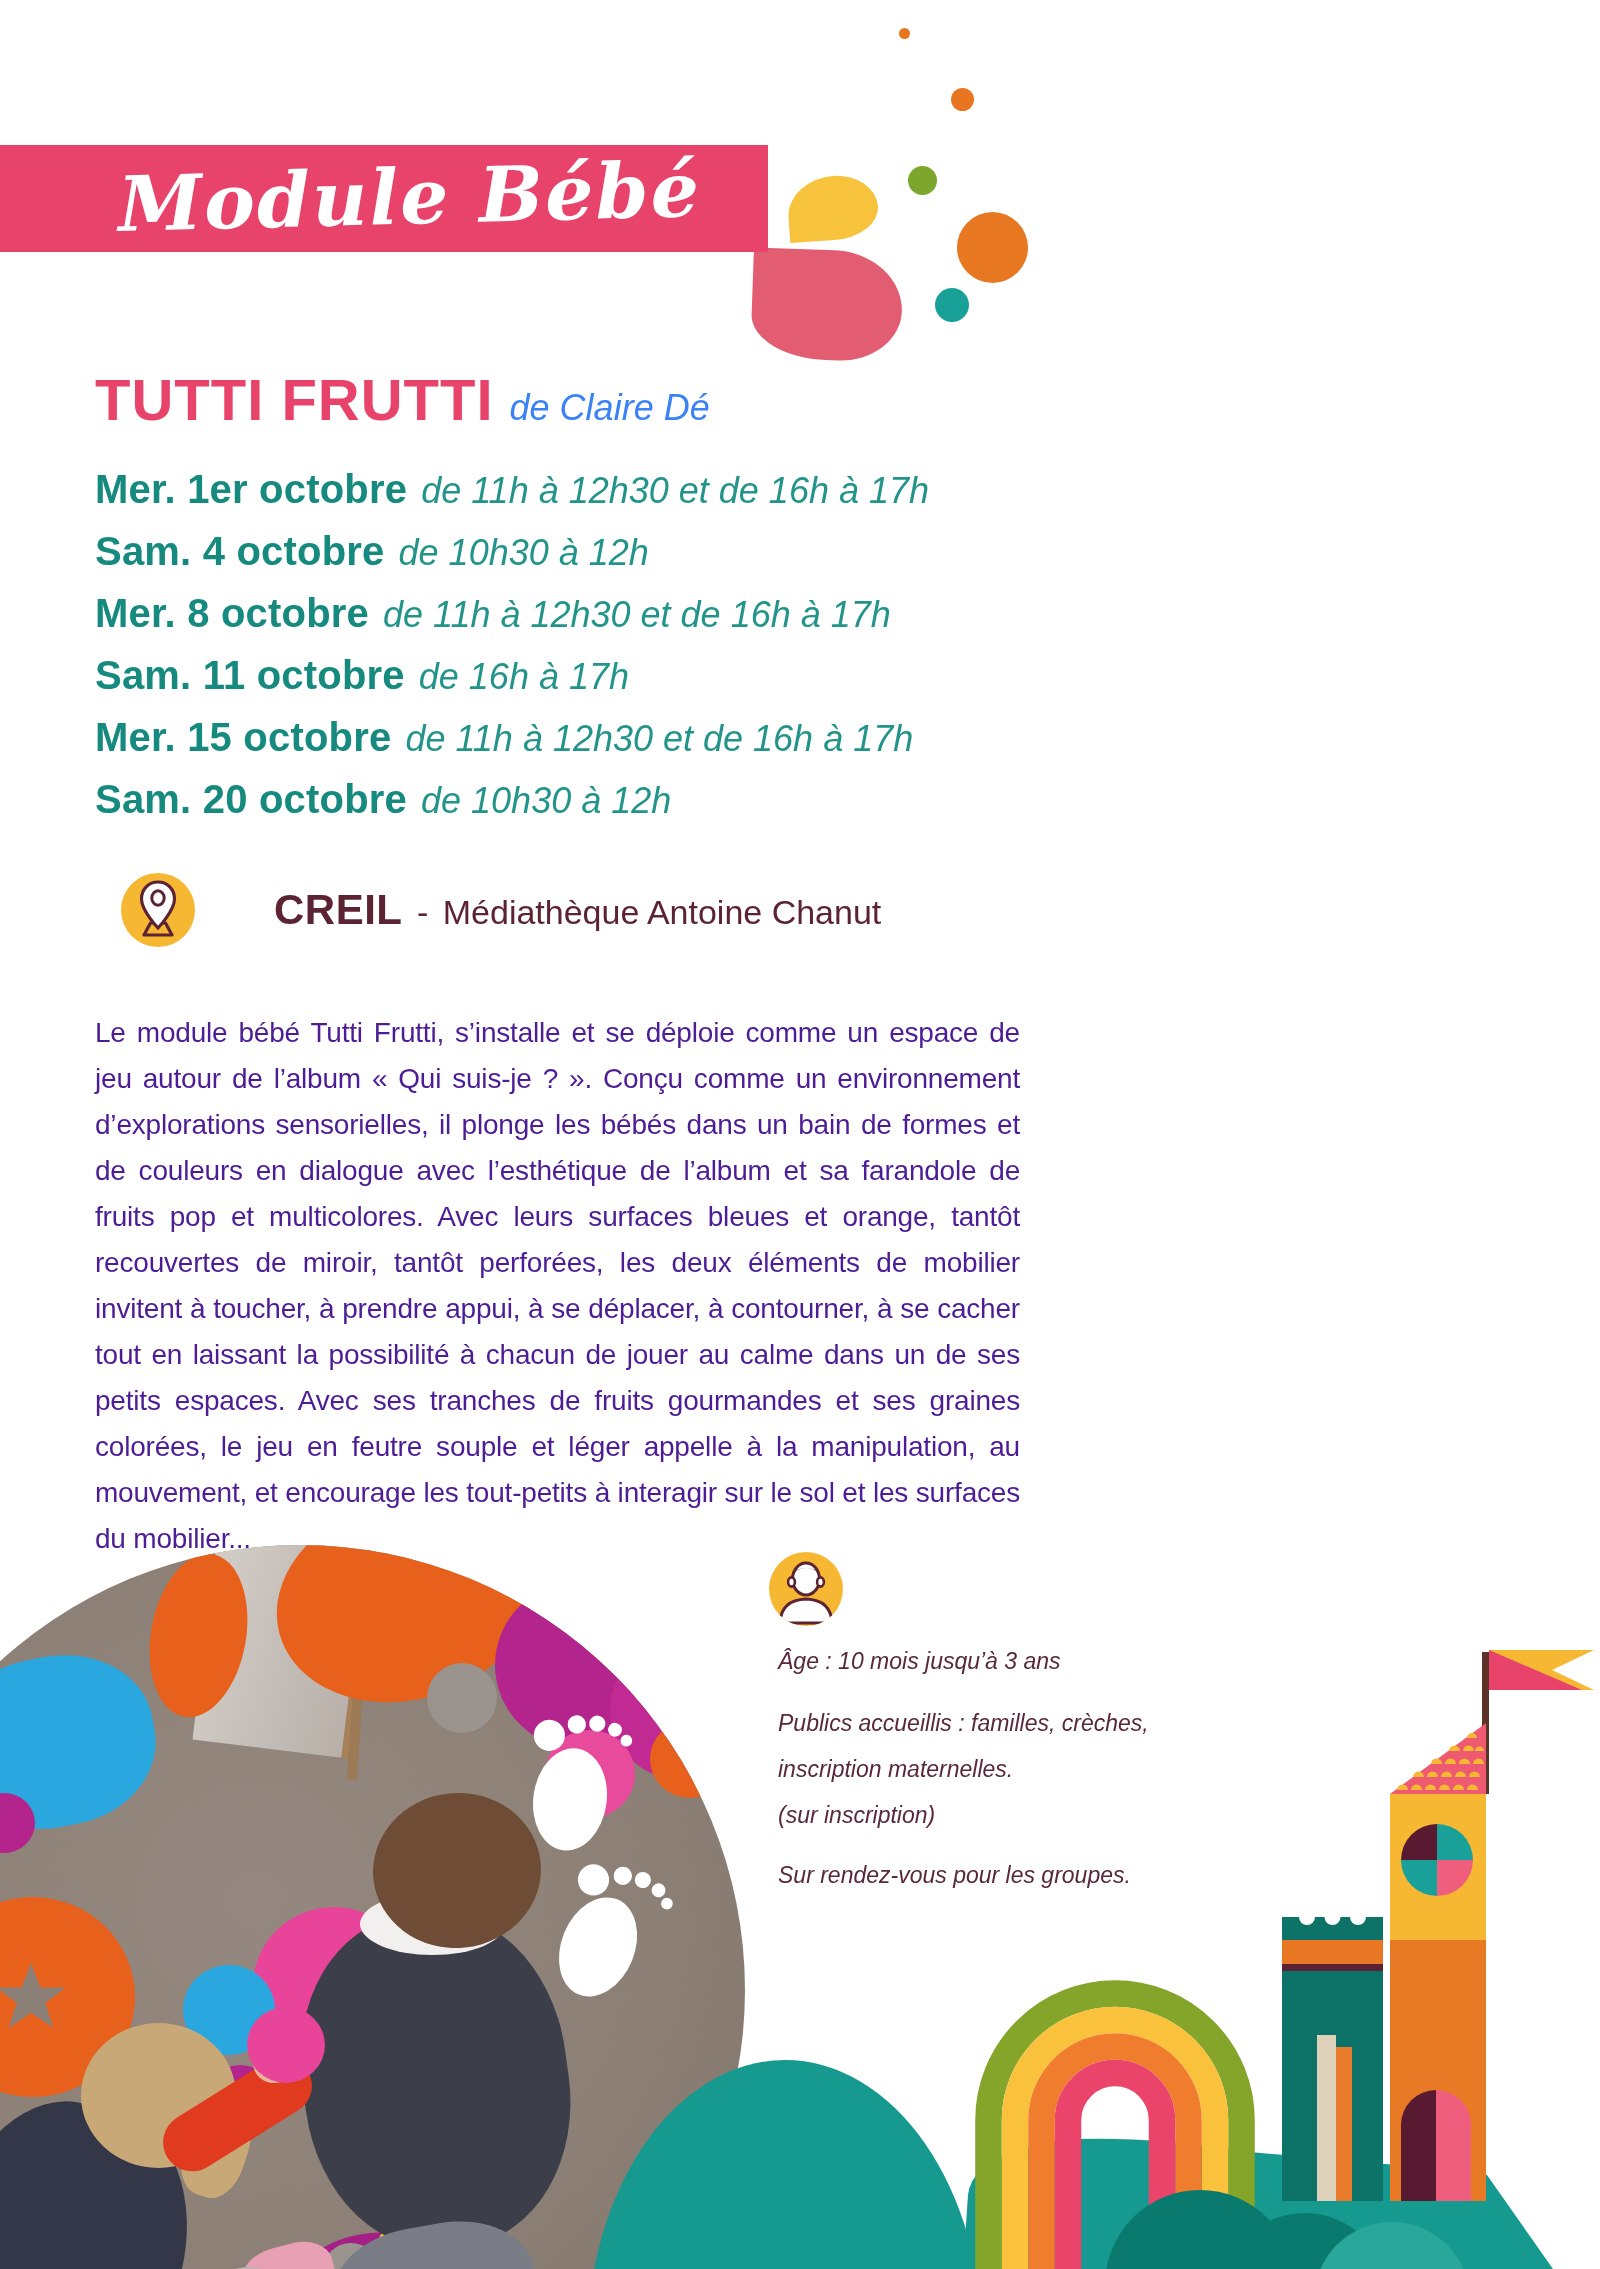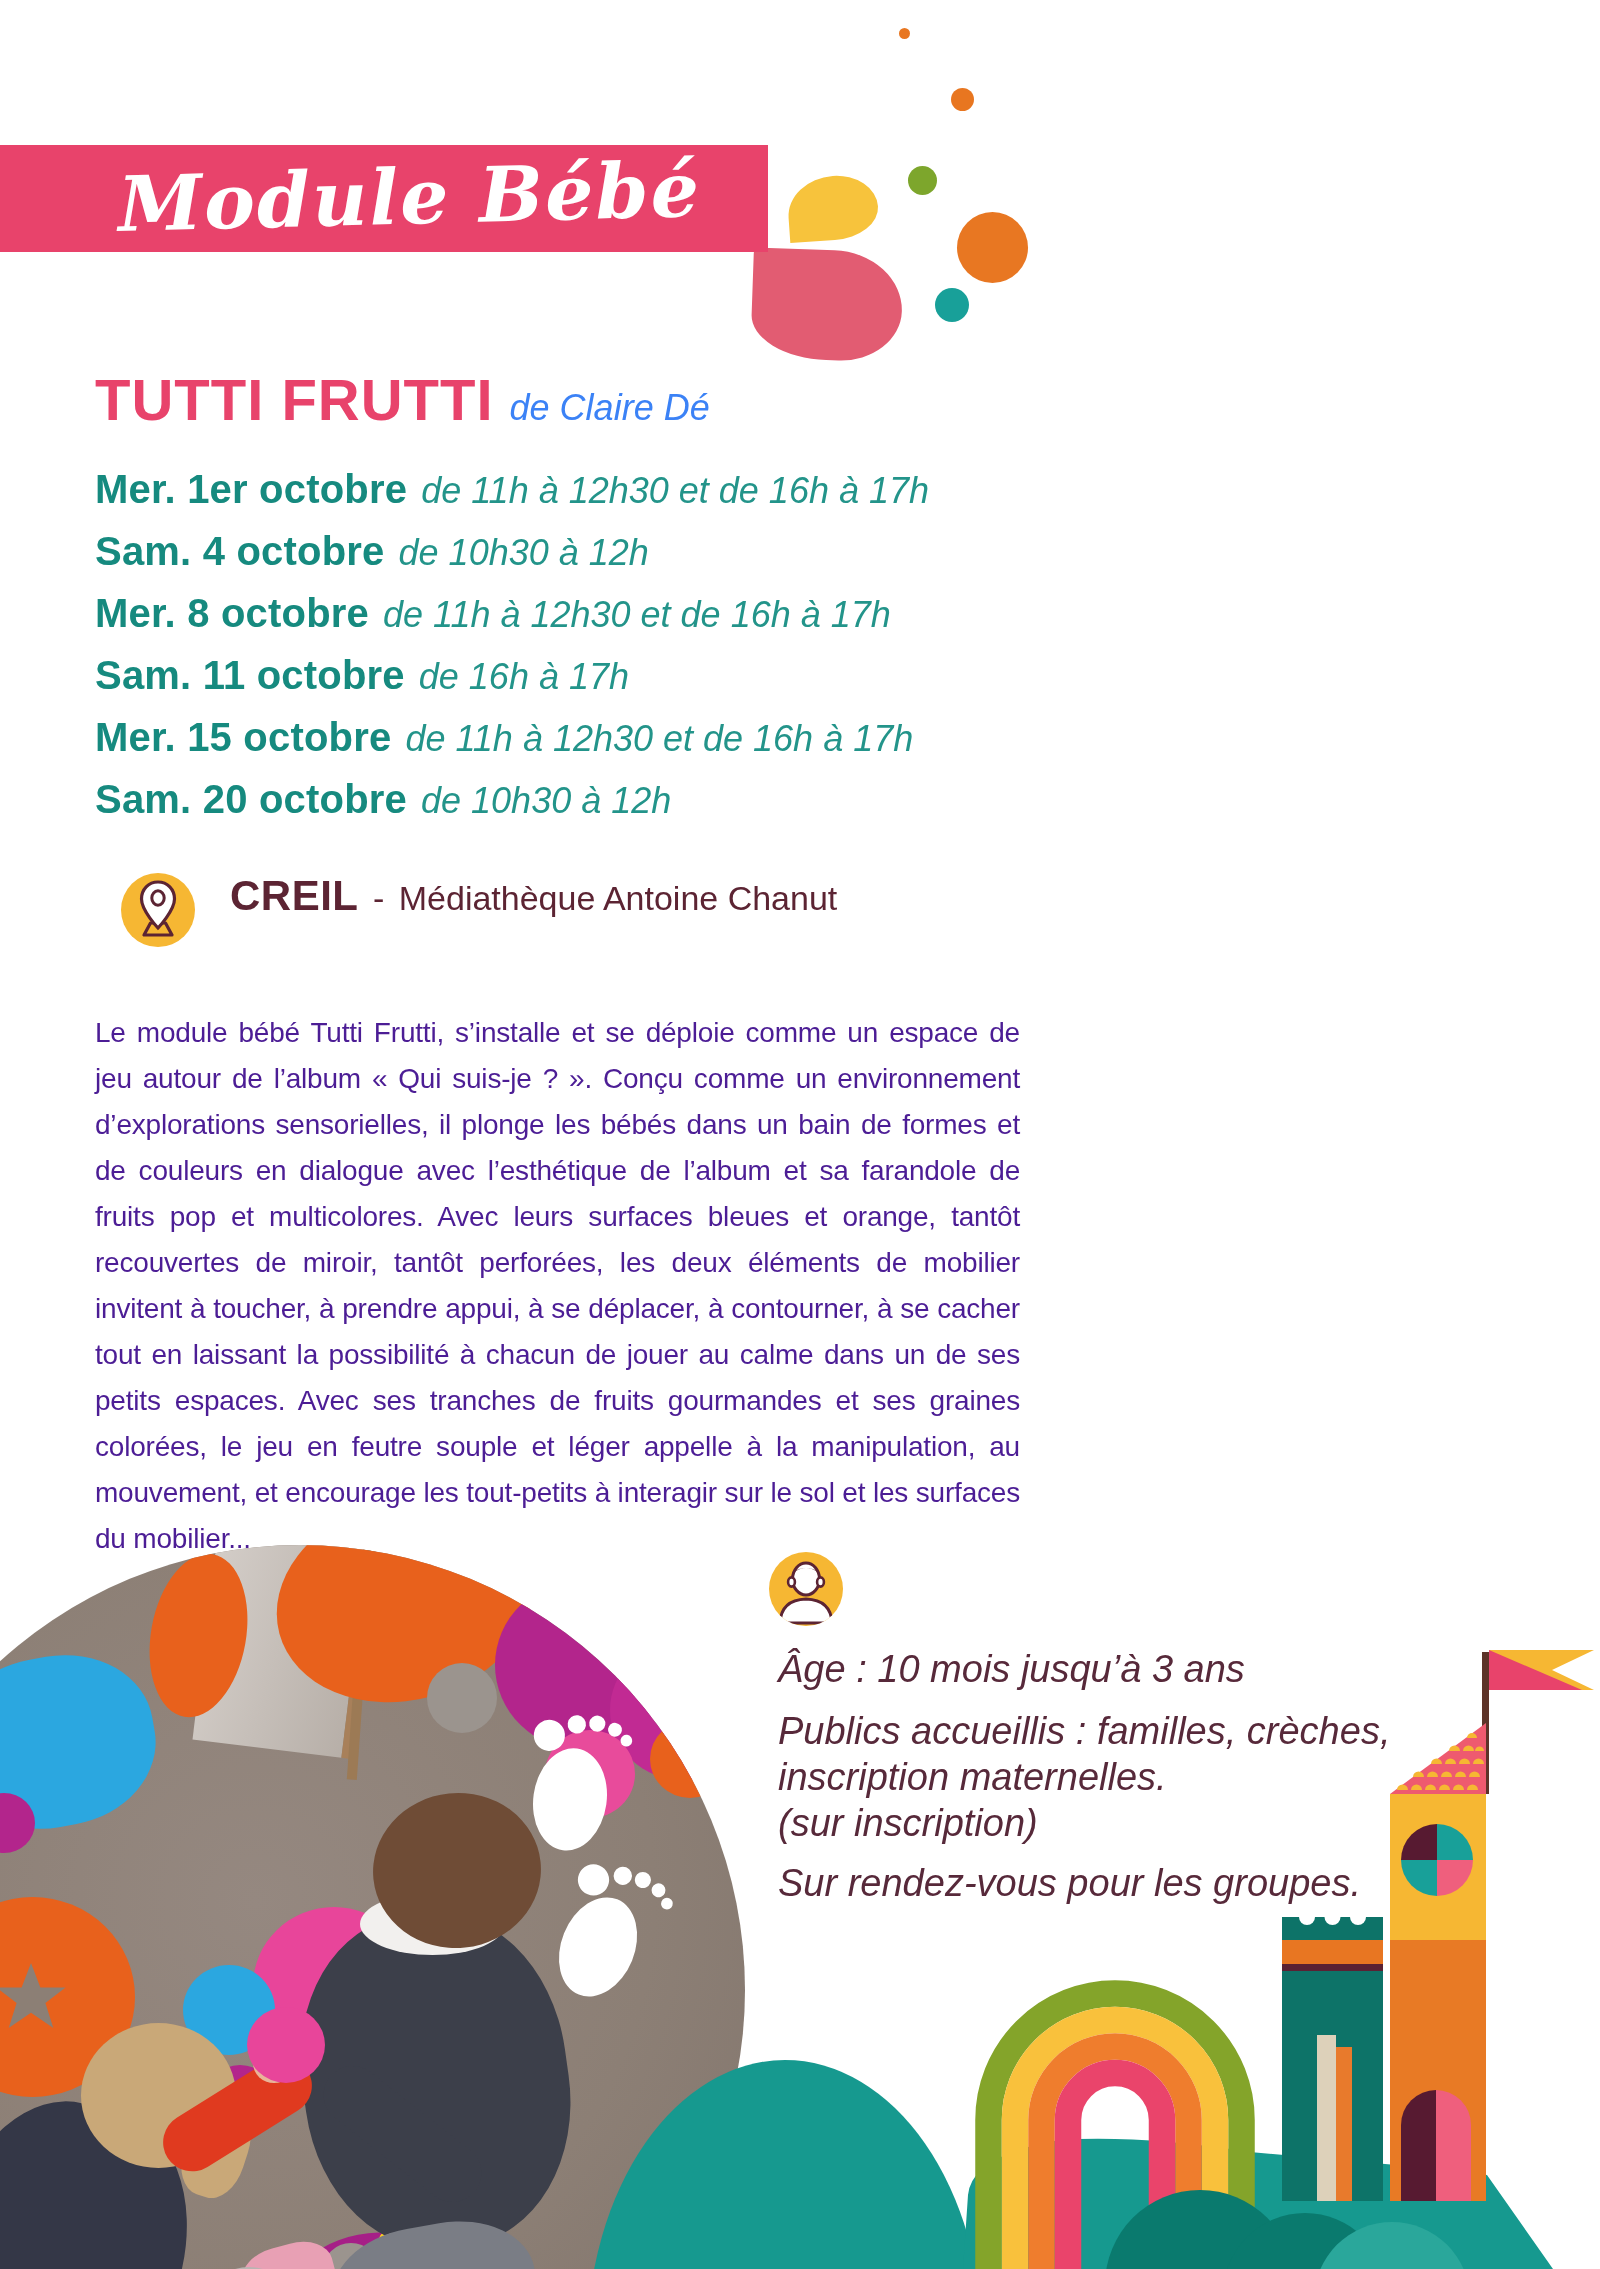--- a/index.html
+++ b/index.html
@@ -29,34 +29,34 @@
   #event-title{left:95px;top:366px;white-space:nowrap;}
   #event-title .big{font-size:58px;font-weight:bold;color:#e8436b;letter-spacing:1px;}
   #event-title .author{font-size:36px;font-style:italic;color:#3b82f6;margin-left:16px;}
 
   #schedule{left:95px;top:452px;}
   .sch-line{height:62px;line-height:74px;white-space:nowrap;}
   .sch-date{font-size:40px;font-weight:bold;color:#168a7f;letter-spacing:0.2px;}
   .sch-time{font-size:36px;font-style:italic;color:#23948a;margin-left:14px;}
 
   
-  #location{left:120px;top:872px;display:flex;align-items:flex-start;}
+  #location{left:120px;top:872px;display:flex;align-items:center;gap:44px;}
   #loc-icon{width:76px;height:76px;flex:0 0 auto;}
   #loc-text{margin-left:34px;white-space:nowrap;color:#5c2433;}
   #loc-text .city{font-size:42px;font-weight:bold;letter-spacing:0.5px;}
   #loc-text .sep{font-size:34px;margin:0 10px;}
   #loc-text .venue{font-size:34px;}
 
   
   #description{left:95px;top:1010px;width:925px;font-size:28px;line-height:46px;
                color:#4c1d95;text-align:justify;letter-spacing:-0.2px;}
 
   
   #aud-icon{left:768px;top:1551px;width:76px;height:76px;}
-  .aud-line{left:778px;font-size:38px;font-style:italic;color:#57293a;white-space:nowrap;}
+  .aud-line{left:778px;font-size:23px;font-style:italic;color:#57293a;white-space:nowrap;}
   #aud-age{top:1648px;}
   #aud-pub1{top:1710px;}
   #aud-pub2{top:1756px;}
   #aud-insc{top:1802px;}
   #aud-grp{top:1862px;}
 
   
   #photo{left:-145px;top:1545px;width:890px;height:890px;border-radius:50%;overflow:hidden;
          background:radial-gradient(circle at 45% 40%, #958880 0%, #8c7f75 55%, #7f726a 100%);}
   #photo .fp{position:absolute;}

